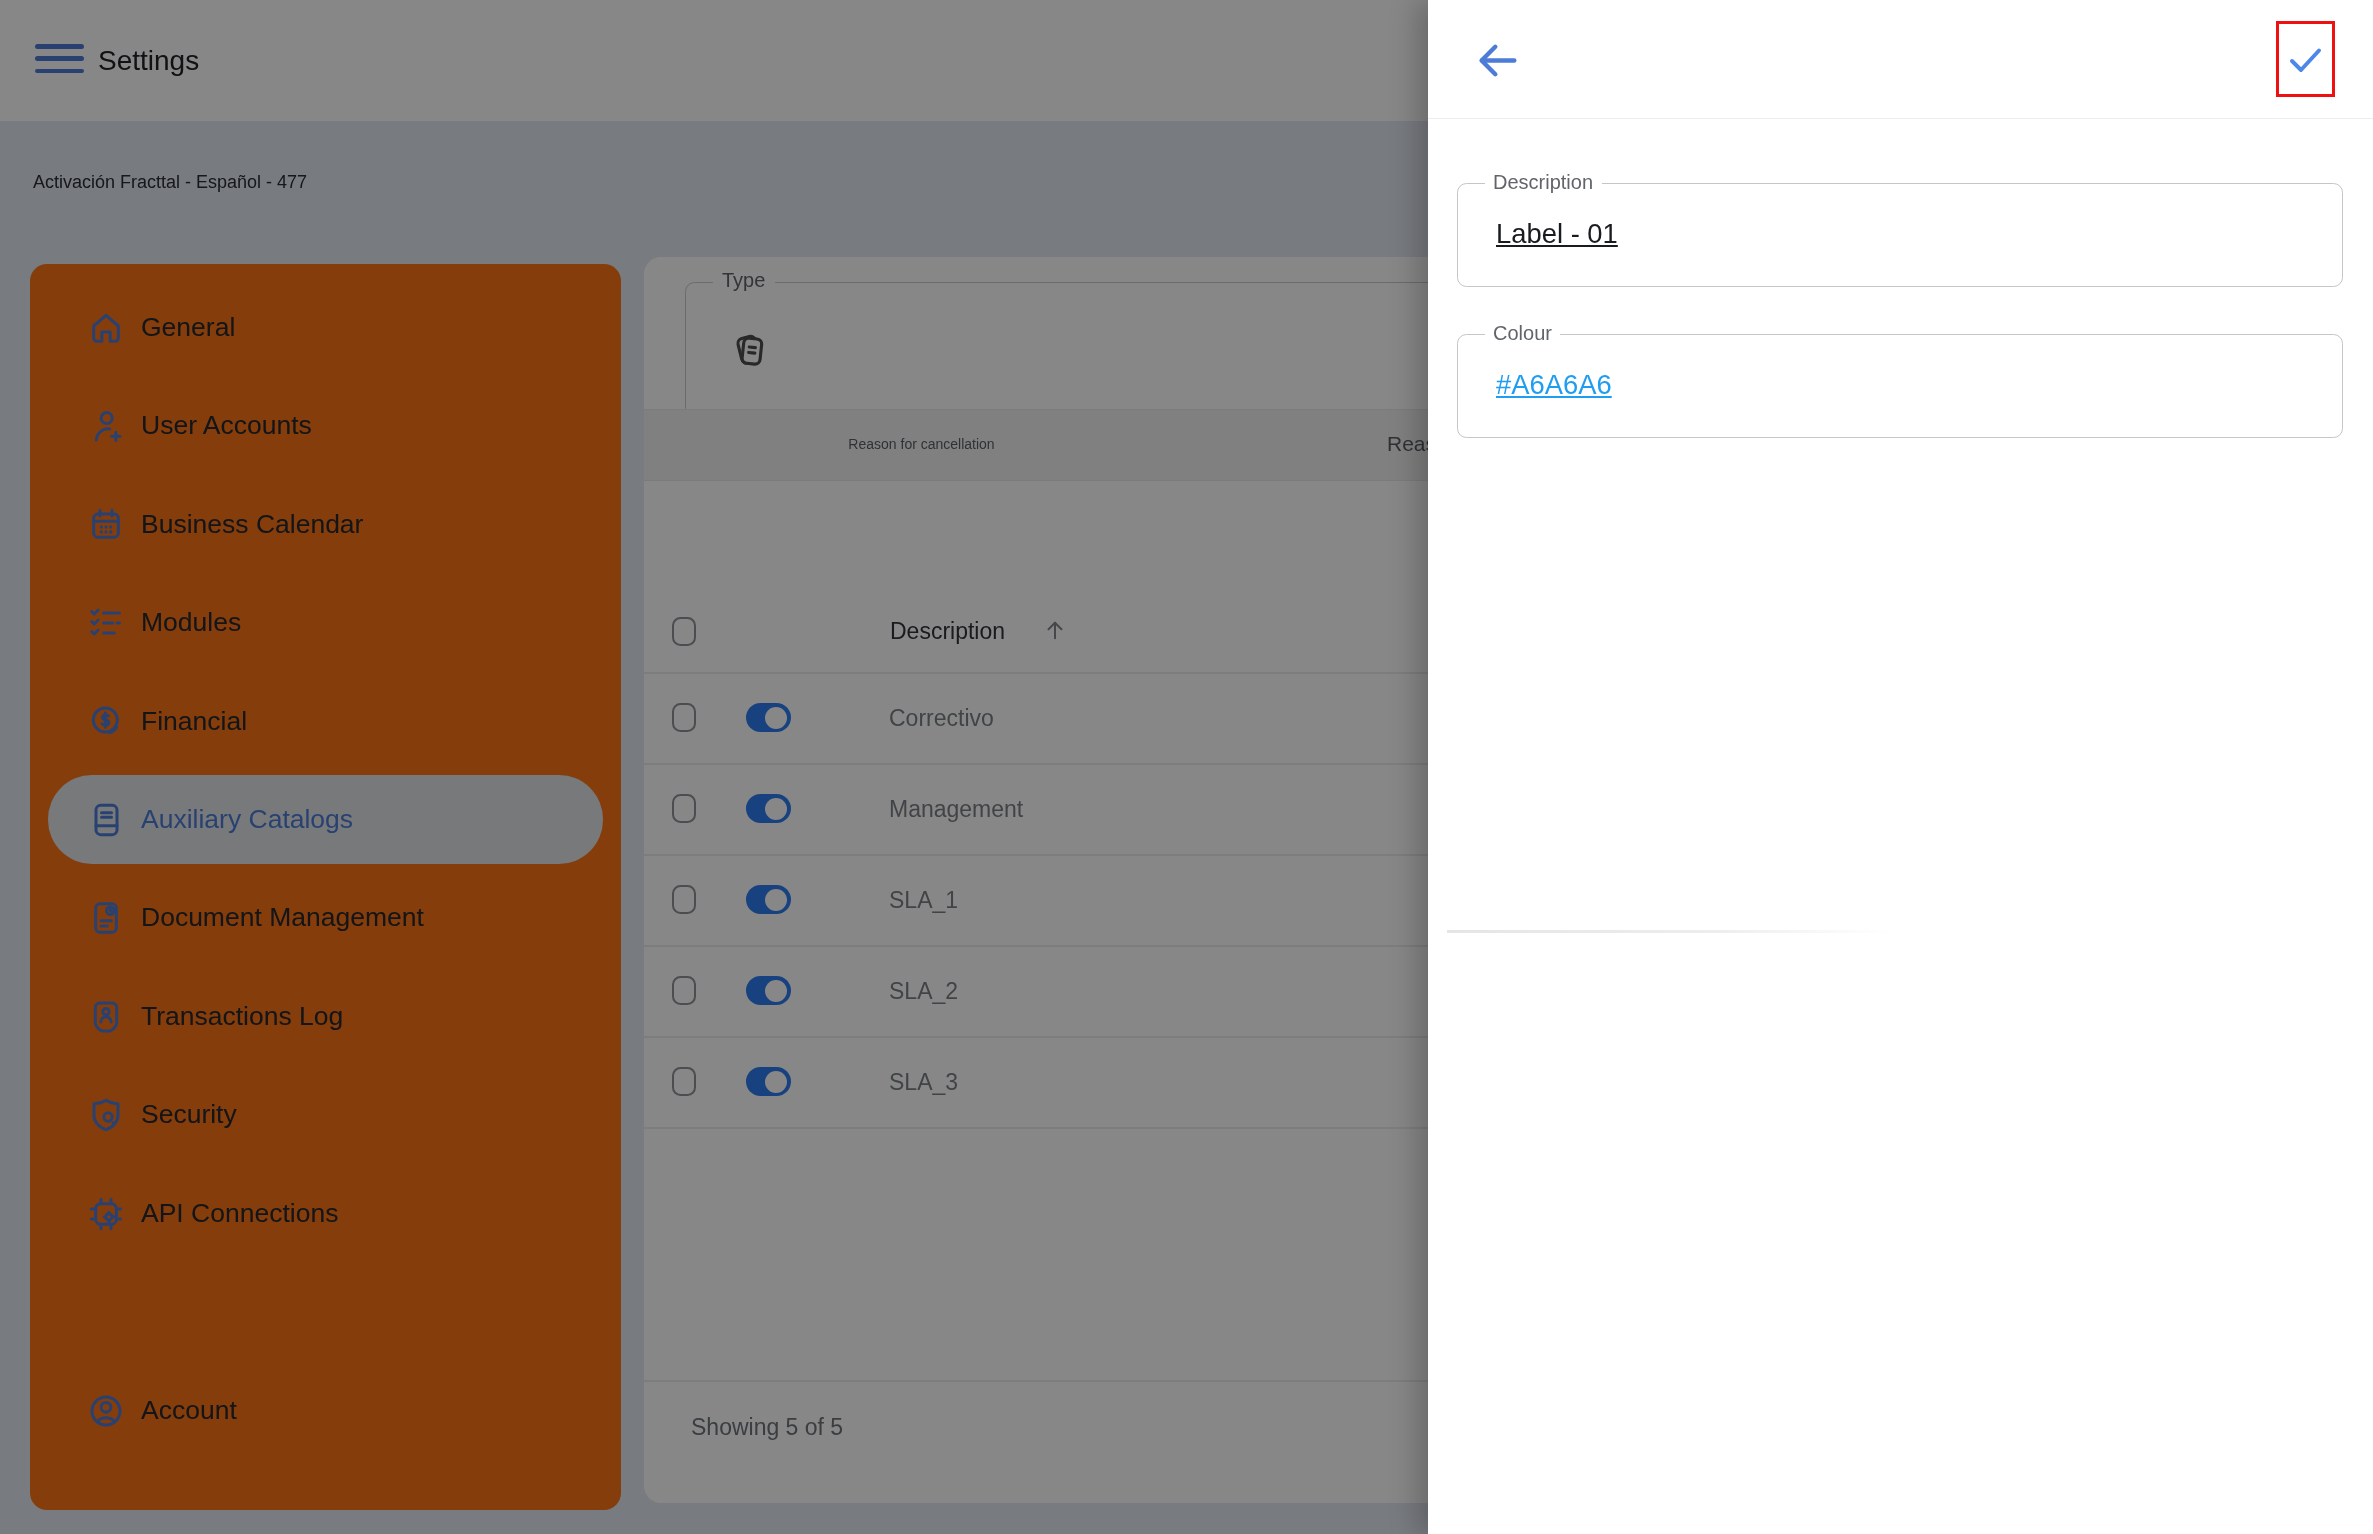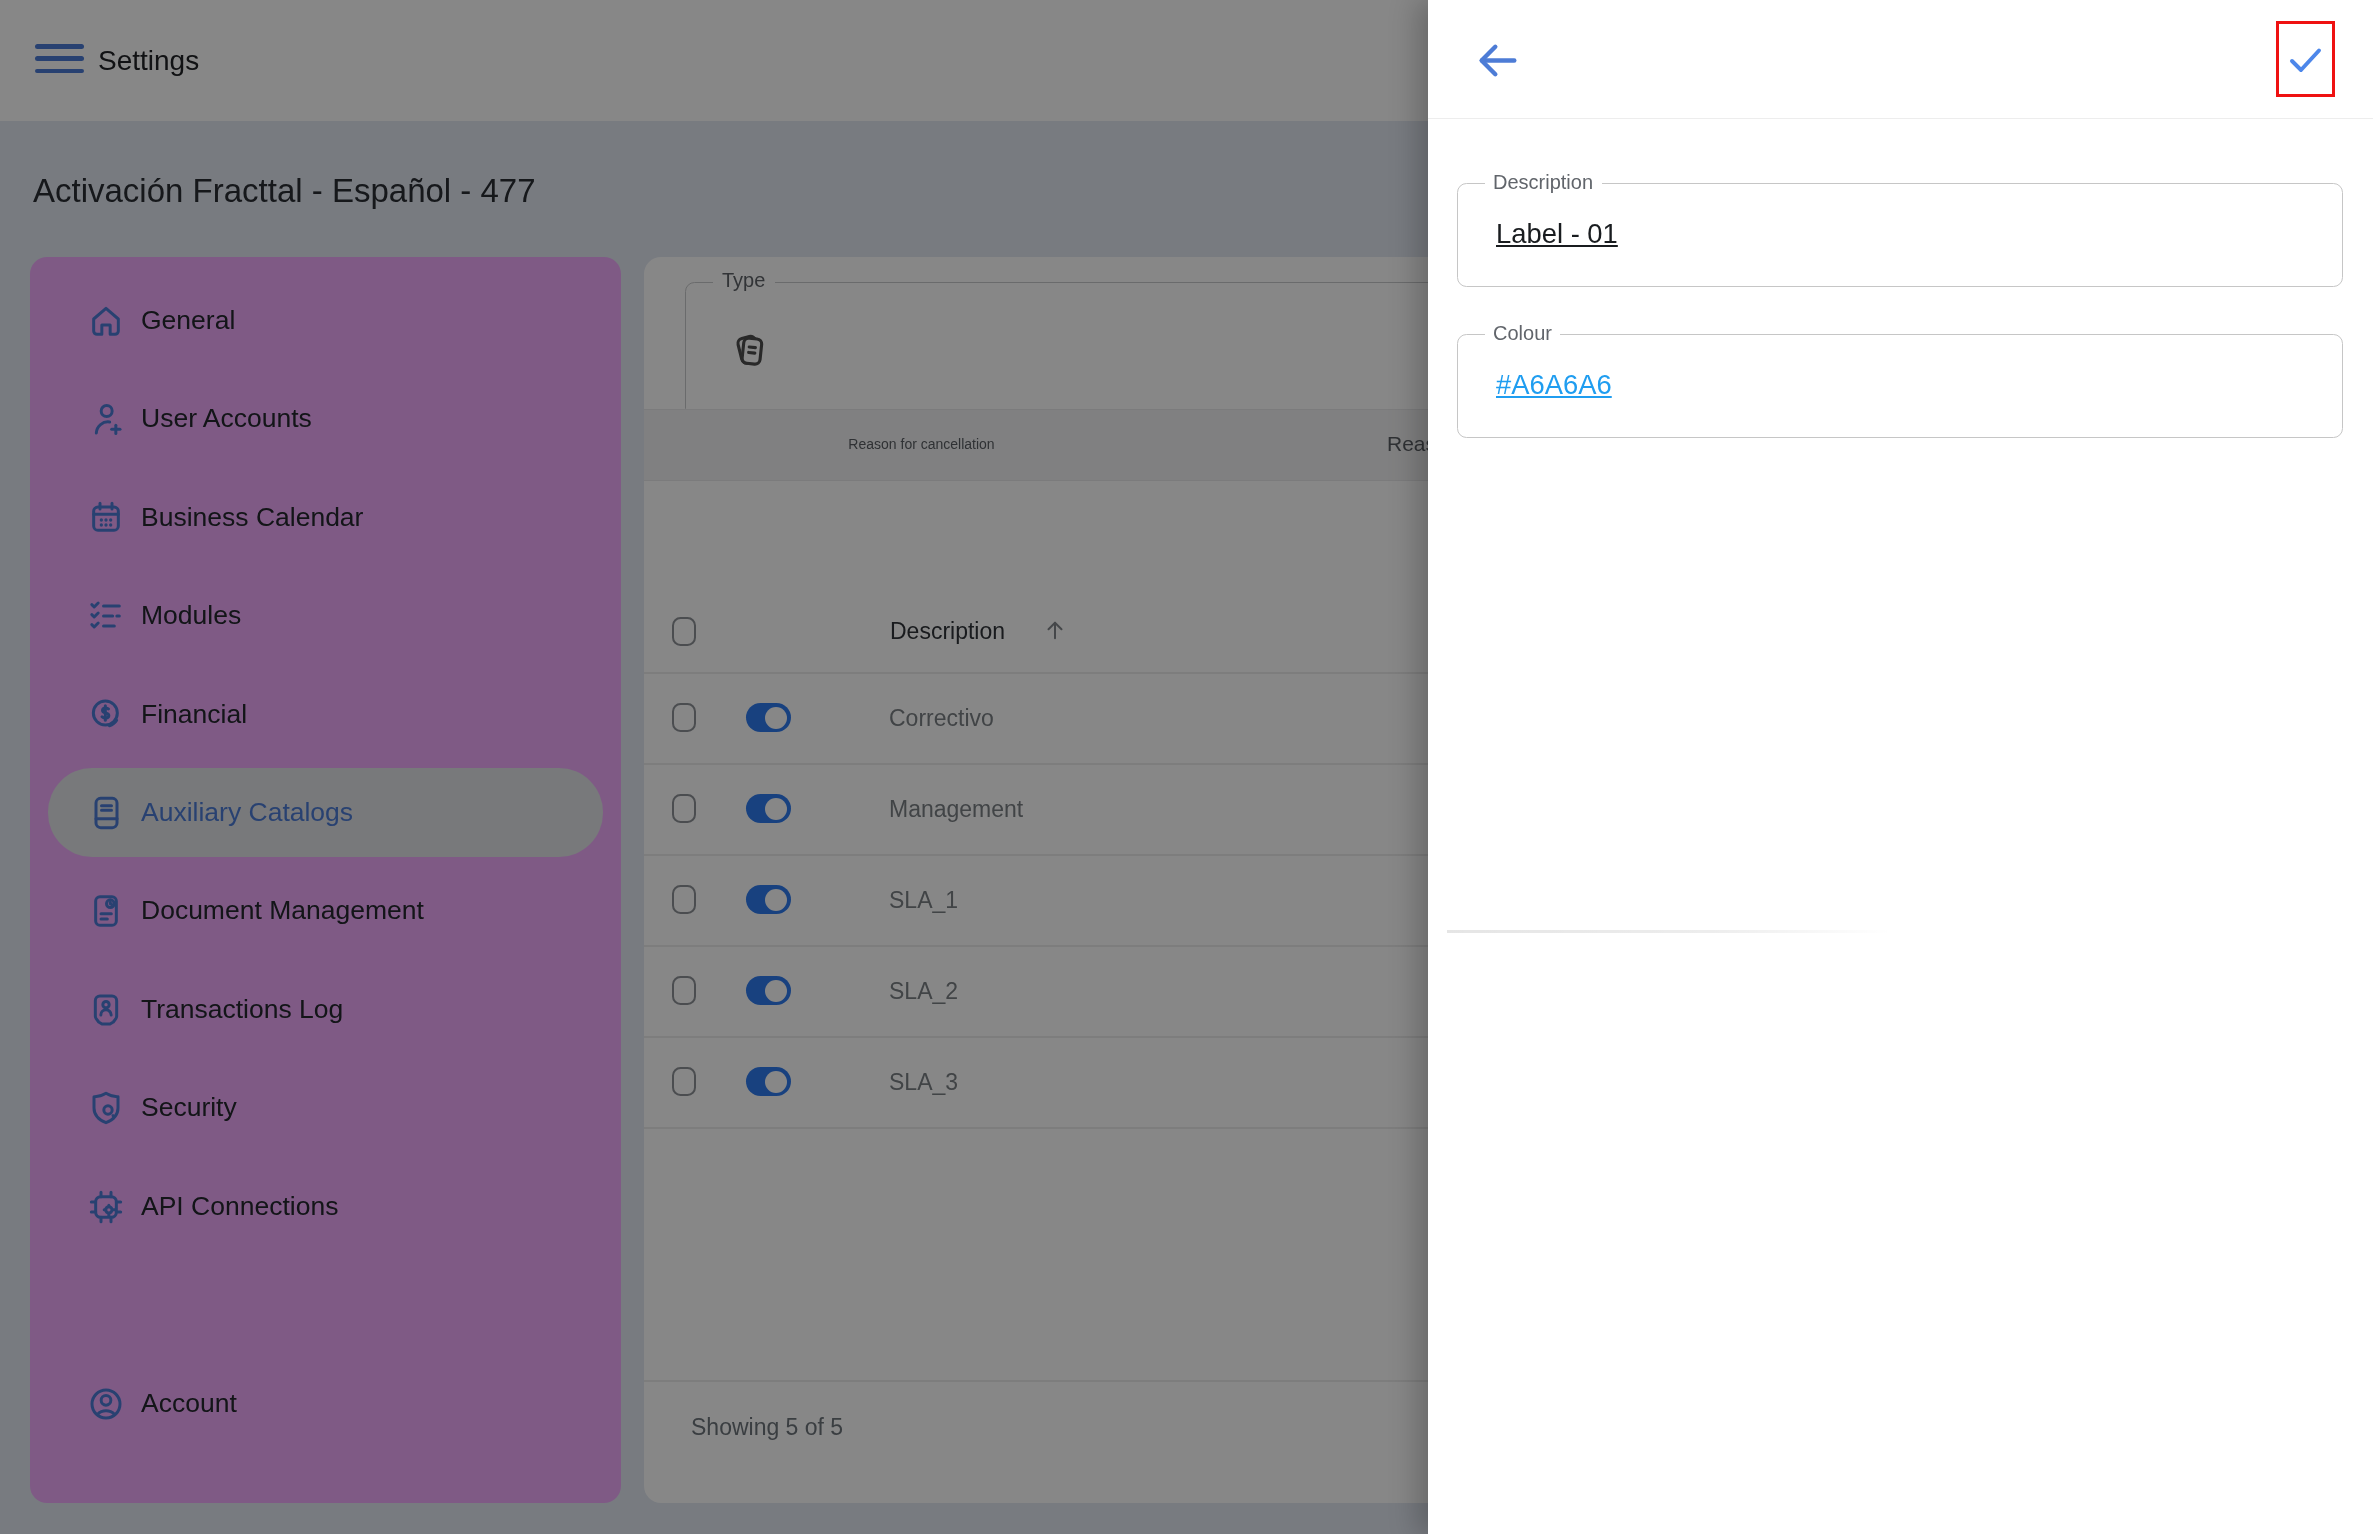--- a/index.html
+++ b/index.html
@@ -6,24 +6,24 @@
   html,body { width:2373px; height:1535px; overflow:hidden; }
   body { font-family:"Liberation Sans", sans-serif; position:relative; background:#fff; }
 
   
   .stage { position:absolute; inset:0; background:var(--page-bg,#e3e8f2); z-index:1; }
   .topbar { position:absolute; left:0; top:0; width:2373px; height:121px; background:#fff; }
   .hamburger { position:absolute; left:35px; top:44px; width:49px; height:34px; cursor:pointer; }
   .hamburger span { position:absolute; left:0; width:49px; height:4.7px; border-radius:2.8px; background:var(--accent-blue,#4d7cd6); }
   .hamburger span:nth-child(1){top:0;} .hamburger span:nth-child(2){top:12.3px;} .hamburger span:nth-child(3){top:24.6px;}
   .app-title { position:absolute; left:98px; top:44px; font-size:28px; color:#202226; line-height:34px; }
-  .subtitle { position:absolute; left:33px; top:172px; font-size:33px; color:#2a2e34; }
-
-  
-  .sidebar { position:absolute; left:30px; top:257px; width:591px; height:1246px; background:#f0abfc; border-radius:17px; overflow:hidden; }
+  .subtitle { position:absolute; left:33px; top:172px; font-size:18px; color:#2a2e34; }
+
+  
+  .sidebar { position:absolute; left:30px; top:264px; width:591px; height:1246px; background:#f97316; border-radius:17px; overflow:hidden; }
   .side-item { position:absolute; left:18px; width:555px; height:89px; border-radius:44px; cursor:pointer; }
   .side-item.selected { background:var(--selected-pill,#e2e4e8); }
   .side-item .icn { position:absolute; left:38px; top:24.6px; width:40px; height:40px; color:var(--accent-blue,#4d7cd6); }
   .side-item .lbl { position:absolute; left:93px; top:0; height:89px; line-height:89px; font-size:26.5px; color:#24282e; white-space:nowrap; }
   .side-item.selected .lbl { color:var(--accent-blue,#4d7cd6); }
 
   
   .maincard { position:absolute; left:644px; top:257px; width:1700px; height:1246px; background:#fff; border-radius:17px; overflow:hidden; }
   .type-field { position:absolute; left:41px; top:24.6px; width:1625px; height:136px; border:1.9px solid #c9cacc; border-radius:9.5px; cursor:pointer; }
   .type-field .legend { position:absolute; left:26.5px; top:-13.2px; background:#fff; padding:0 9.5px; font-size:20px; color:#5f6368; }

